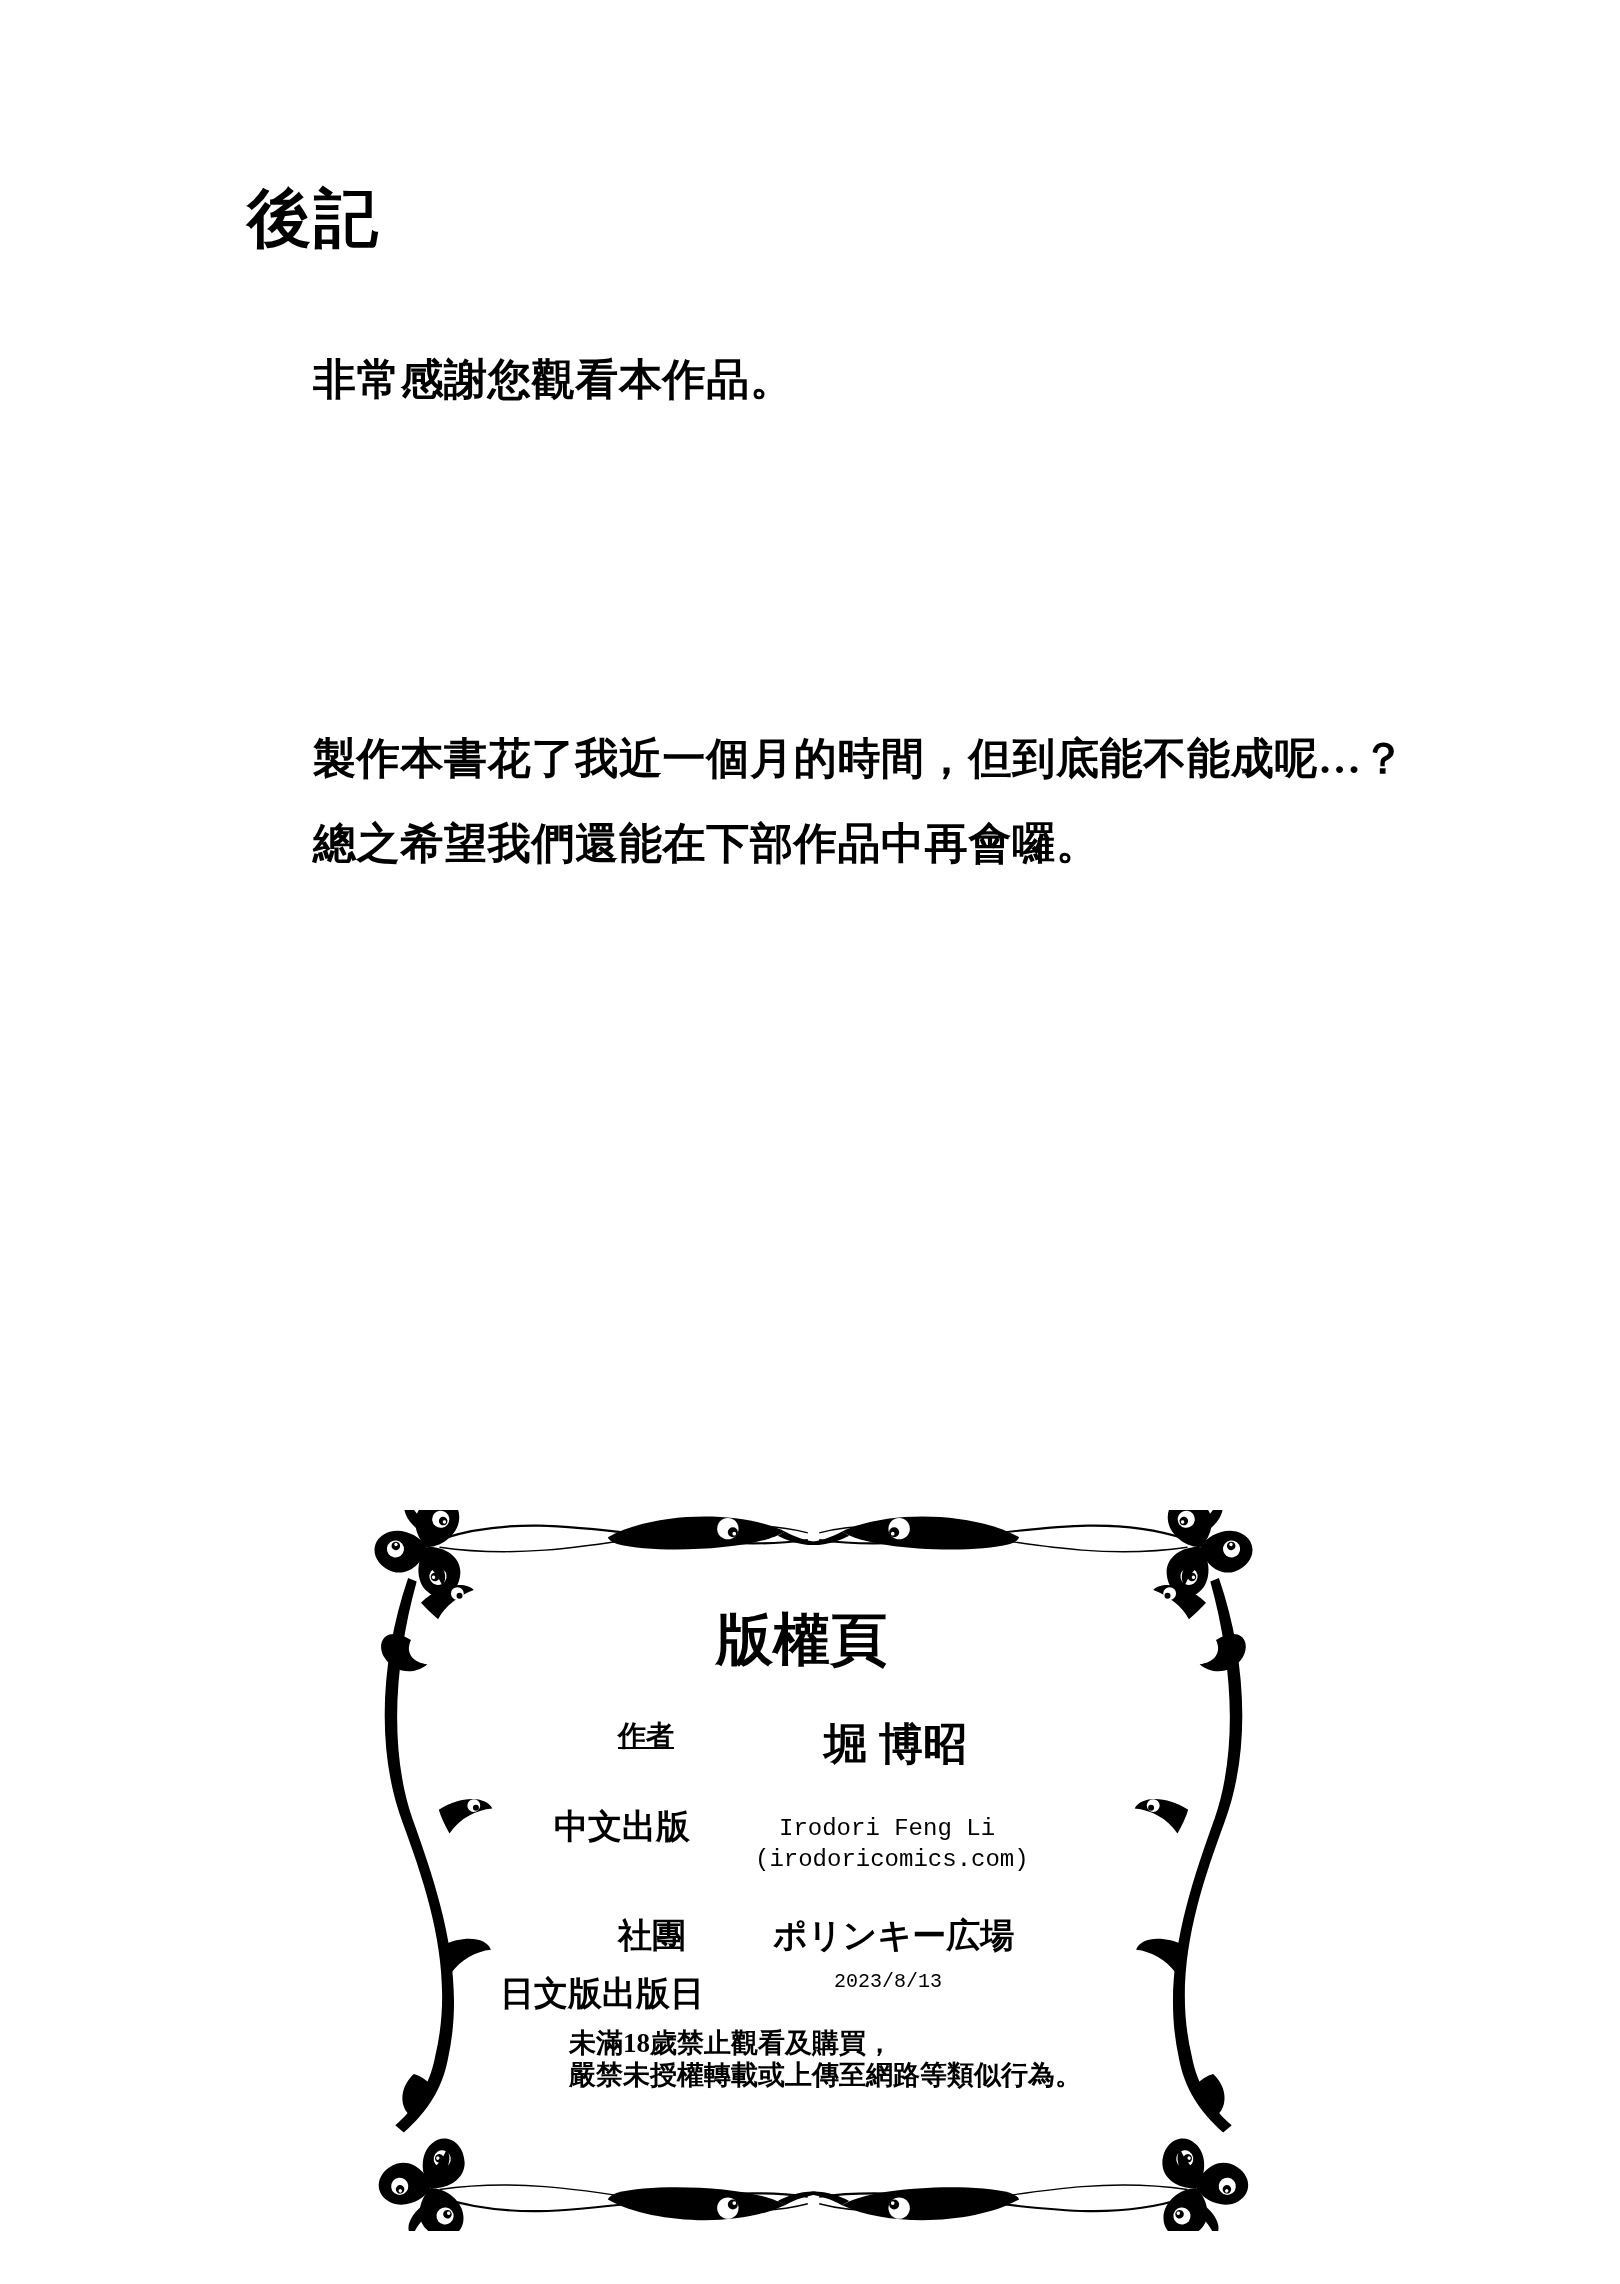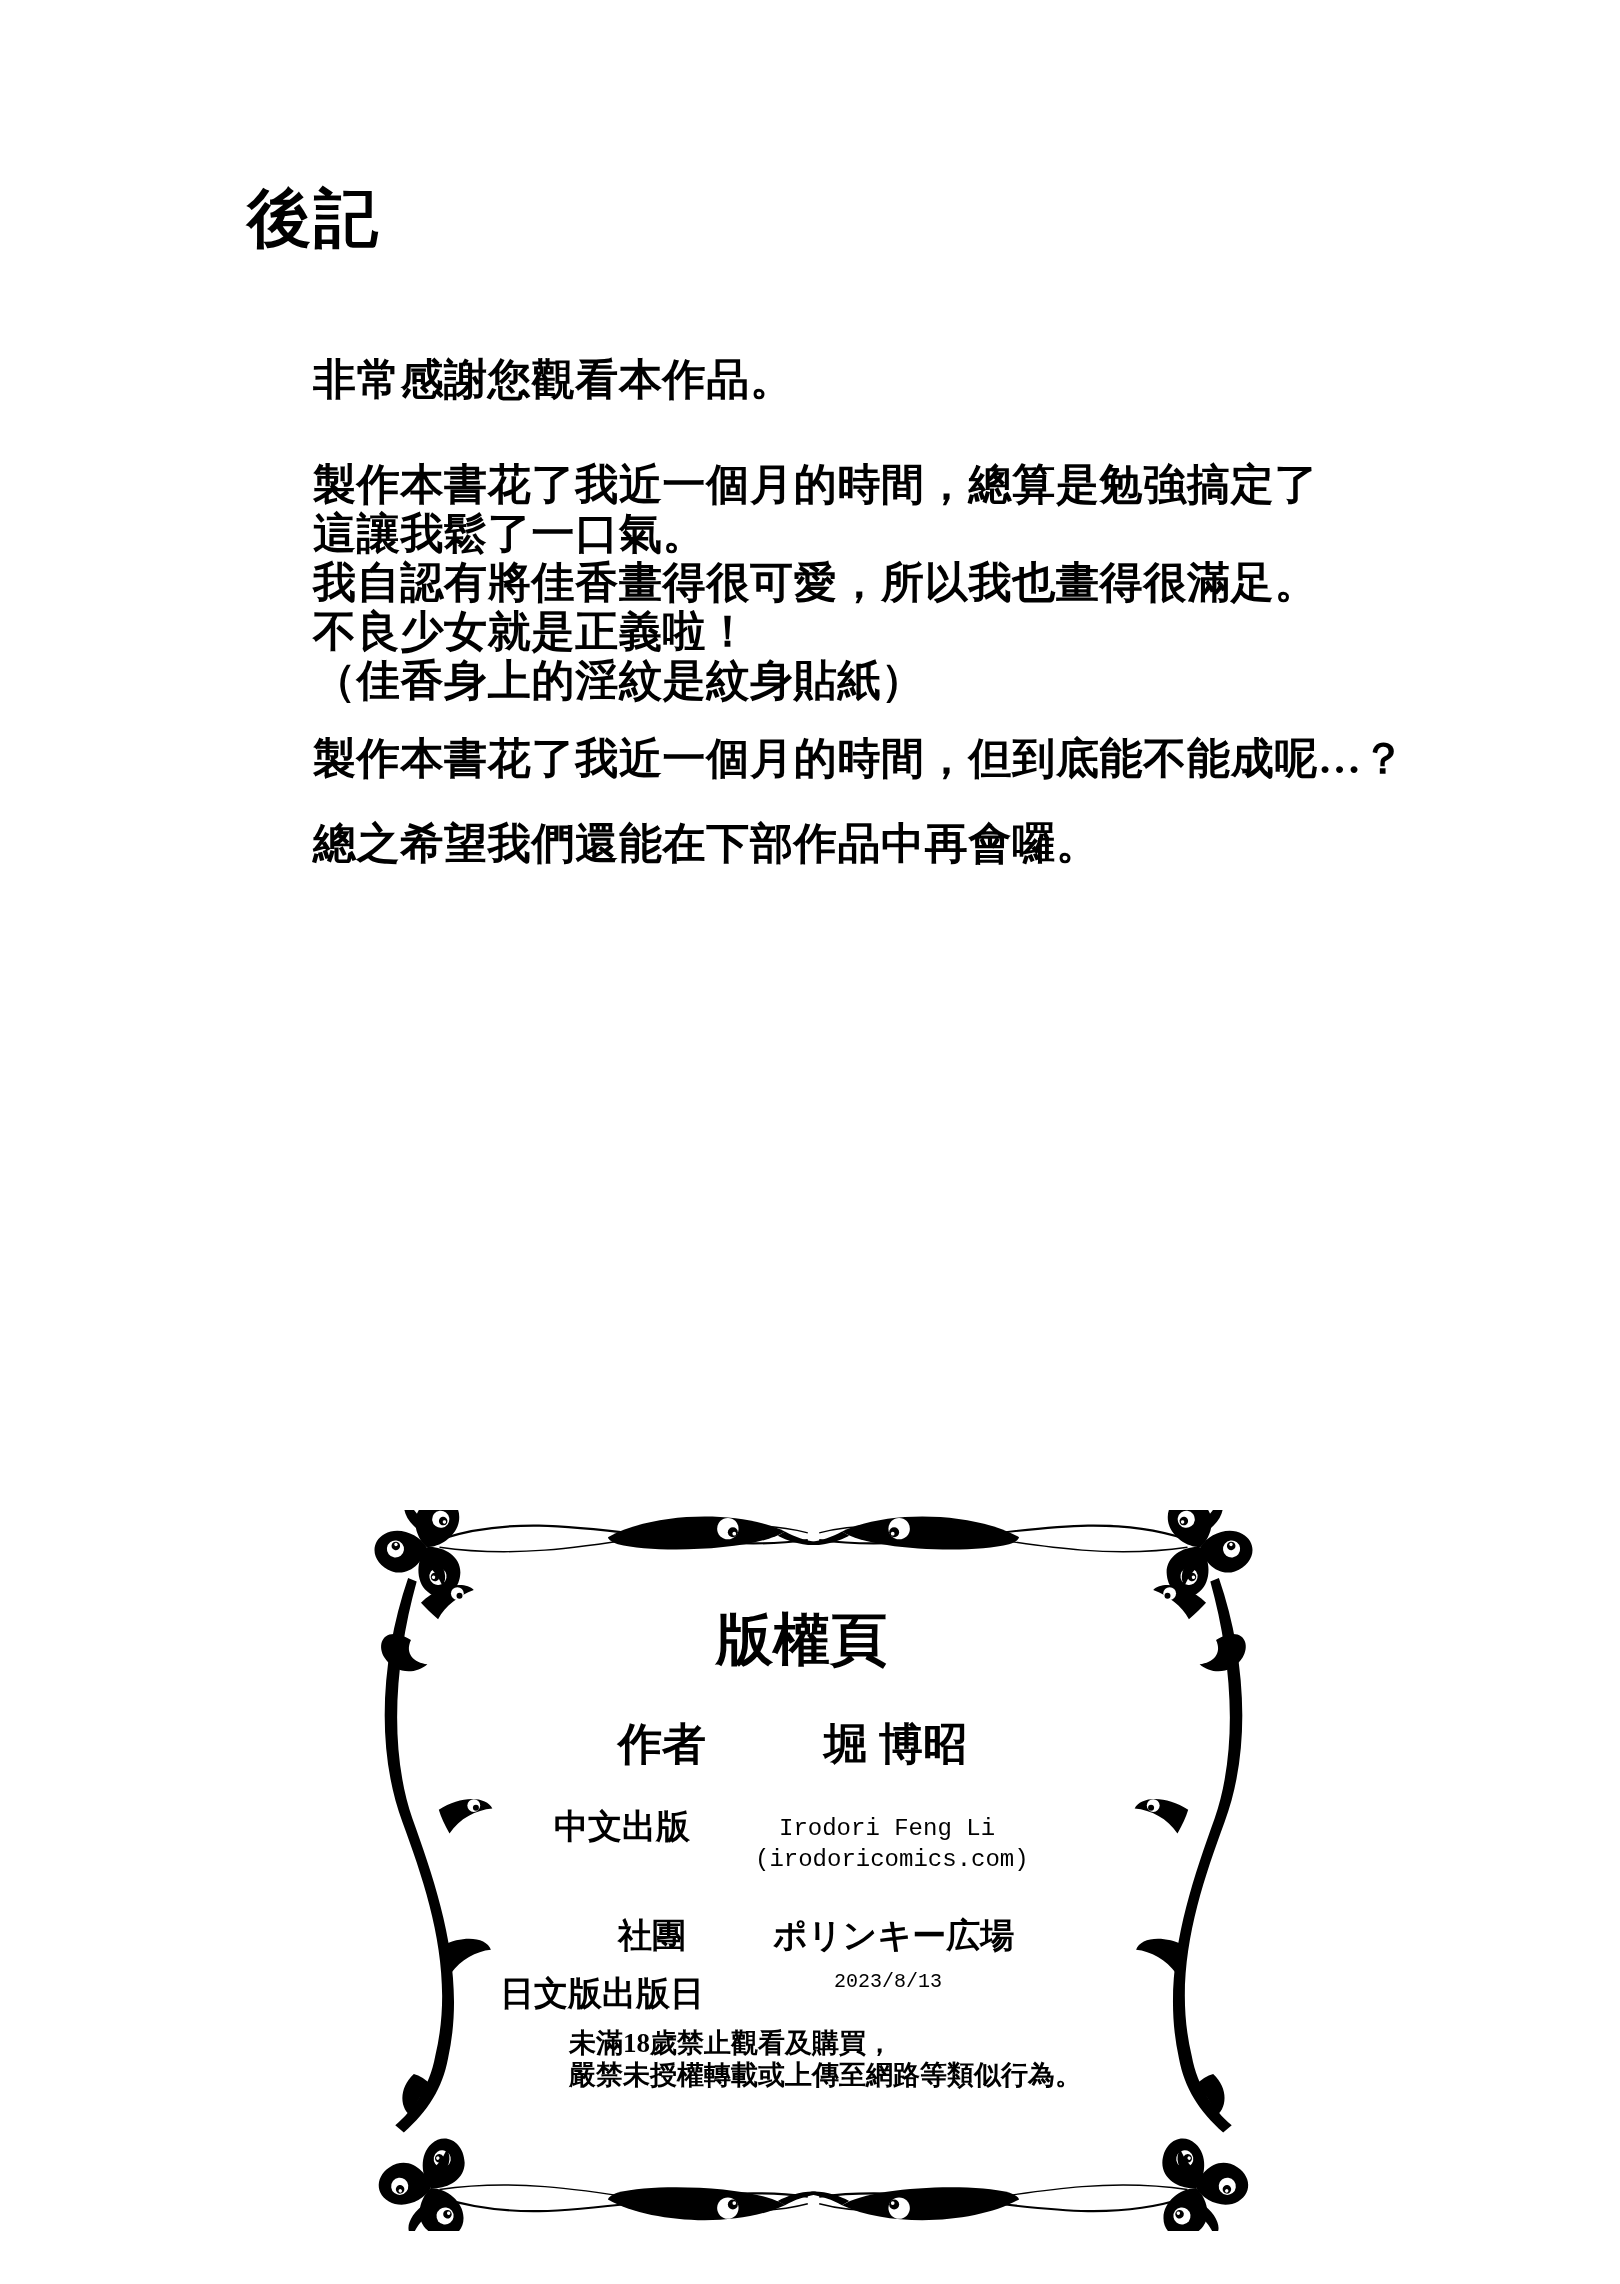--- a/index.html
+++ b/index.html
@@ -46,21 +46,21 @@
   .clabel,.cvalue{
     font-weight:bold;
     line-height:1.2;
     white-space:nowrap;
   }
   .mono{
     font-family:"Liberation Mono","DejaVu Sans Mono",monospace;
     font-weight:normal;
     white-space:nowrap;
   }
-  #author-label{left:618px;top:1719px;font-size:44px;}
+  #author-label{left:618px;top:1719px;font-size:28px;text-decoration:underline;}
   #author-value{left:824px;top:1719px;font-size:44px;}
   #publisher-label{left:554px;top:1807px;font-size:34px;}
   #publisher-value{left:779px;top:1813px;font-size:24px;line-height:31px;text-align:center;}
   #publisher-site{left:755px;top:1844px;font-size:24px;line-height:31px;}
   #circle-label{left:618px;top:1916px;font-size:34px;}
   #circle-value{left:773px;top:1916px;font-size:34px;}
   #jpdate-label{left:500px;top:1974px;font-size:34px;}
   #jpdate-value{left:834px;top:1970px;font-size:20px;}
   #notice{
     left:569px;top:2027px;
@@ -70,25 +70,20 @@
   }
 </style>
 </head>
 <body>
 
 <div id="page">
 
   <div id="afterword-title" class="abs">後記</div>
 
   <div id="para-1" class="abs para">非常感謝您觀看本作品。</div>
-  <div id="para-2" class="abs para">製作本書花了我近一個月的時間，總算是勉強搞定了
-這讓我鬆了一口氣。
-我自認有將佳香畫得很可愛，所以我也畫得很滿足。
-不良少女就是正義啦！
-（佳香身上的淫紋是紋身貼紙）</div>
   <div id="para-3" class="abs para">製作本書花了我近一個月的時間，但到底能不能成呢…？</div>
   <div id="para-4" class="abs para">總之希望我們還能在下部作品中再會囉。</div>
 
   <div id="colophon-frame" class="abs">
     <svg viewBox="0 0 1240 1010" xmlns="http://www.w3.org/2000/svg" fill="#000">
       <defs>
         <g id="petal">
           <path d="M0,0 C-13,-15 -18,-45 3,-59 C29,-75 55,-60 51,-35 C48,-13 22,3 0,0 Z"></path>
           <circle cx="25" cy="-36" r="12" fill="#fff"></circle>
           <circle cx="28" cy="-33" r="6" fill="#000"></circle>

